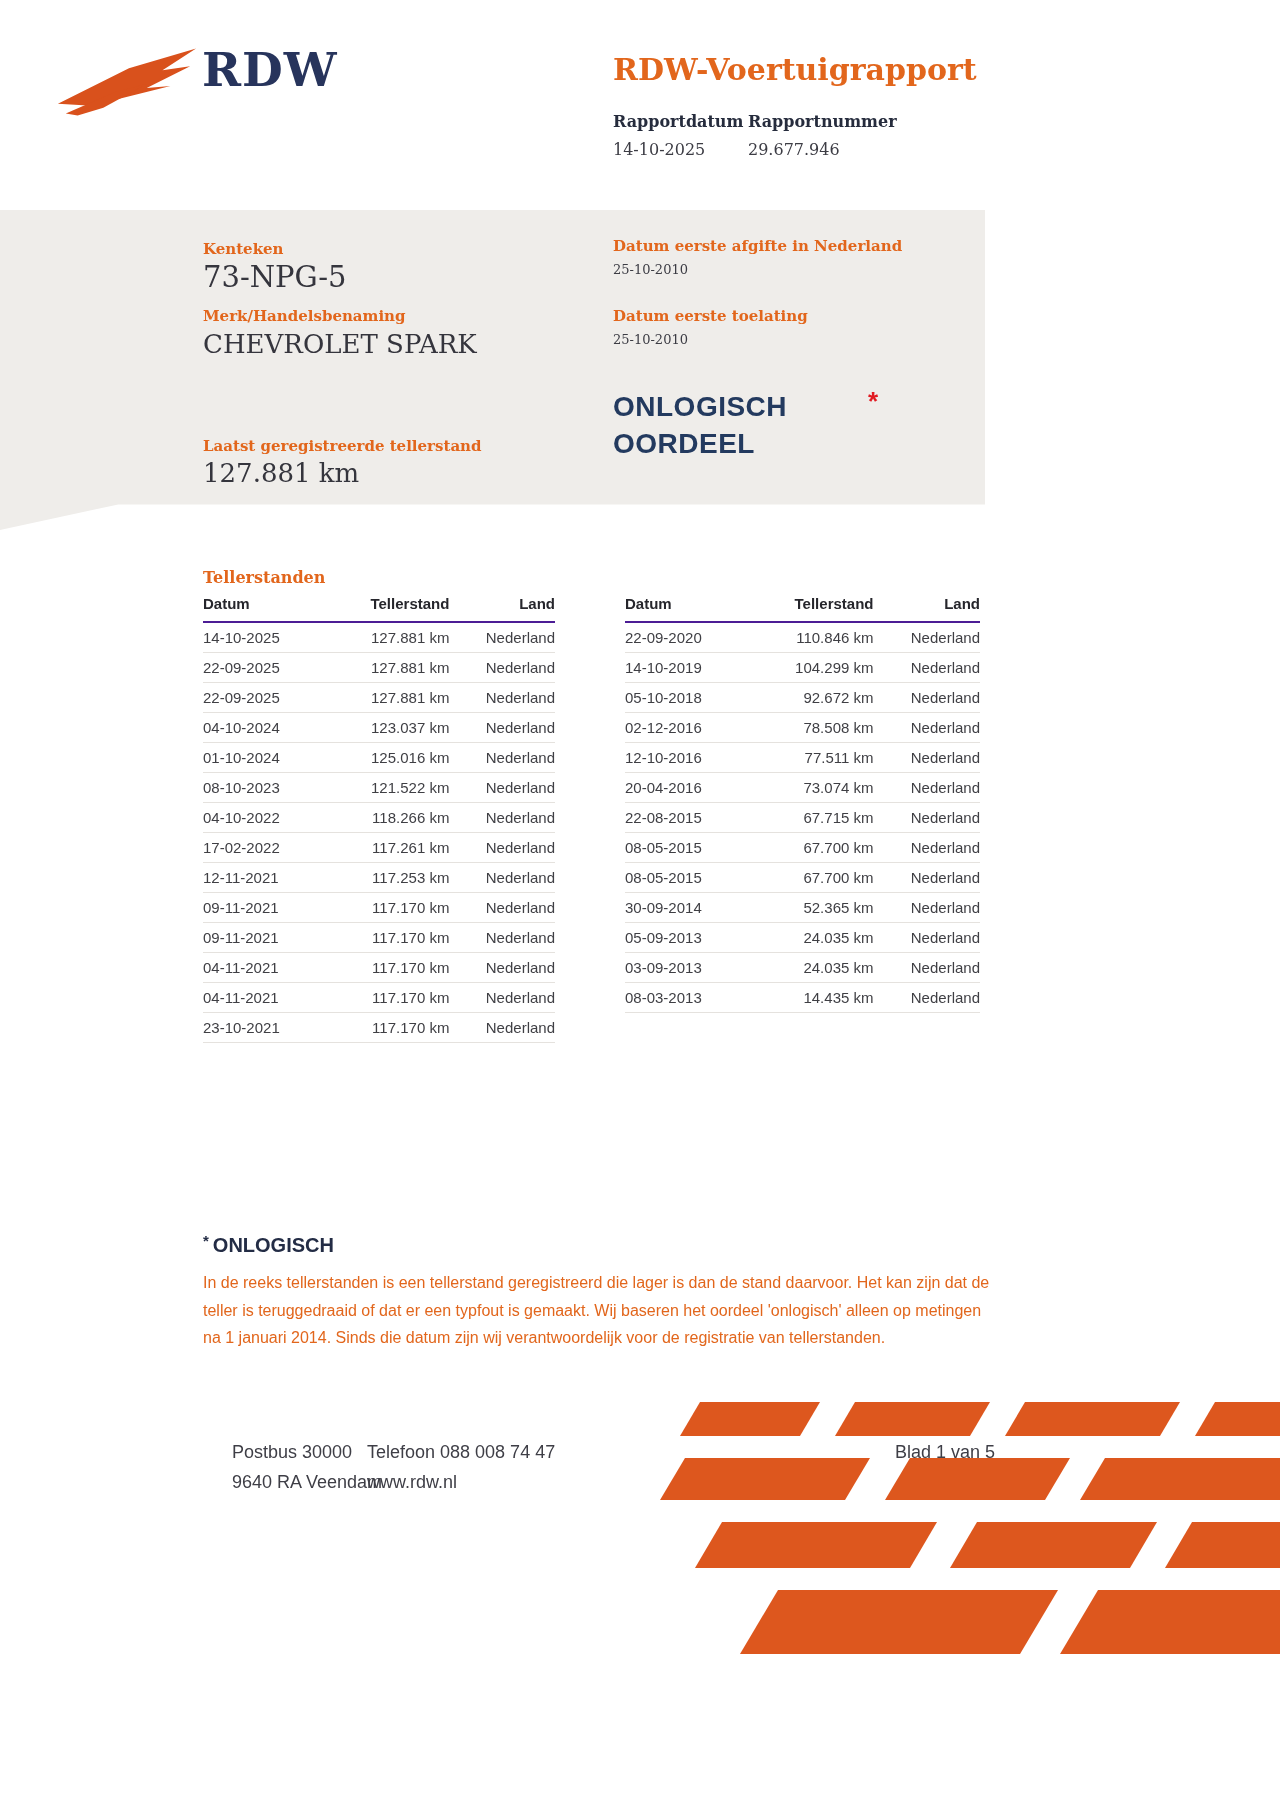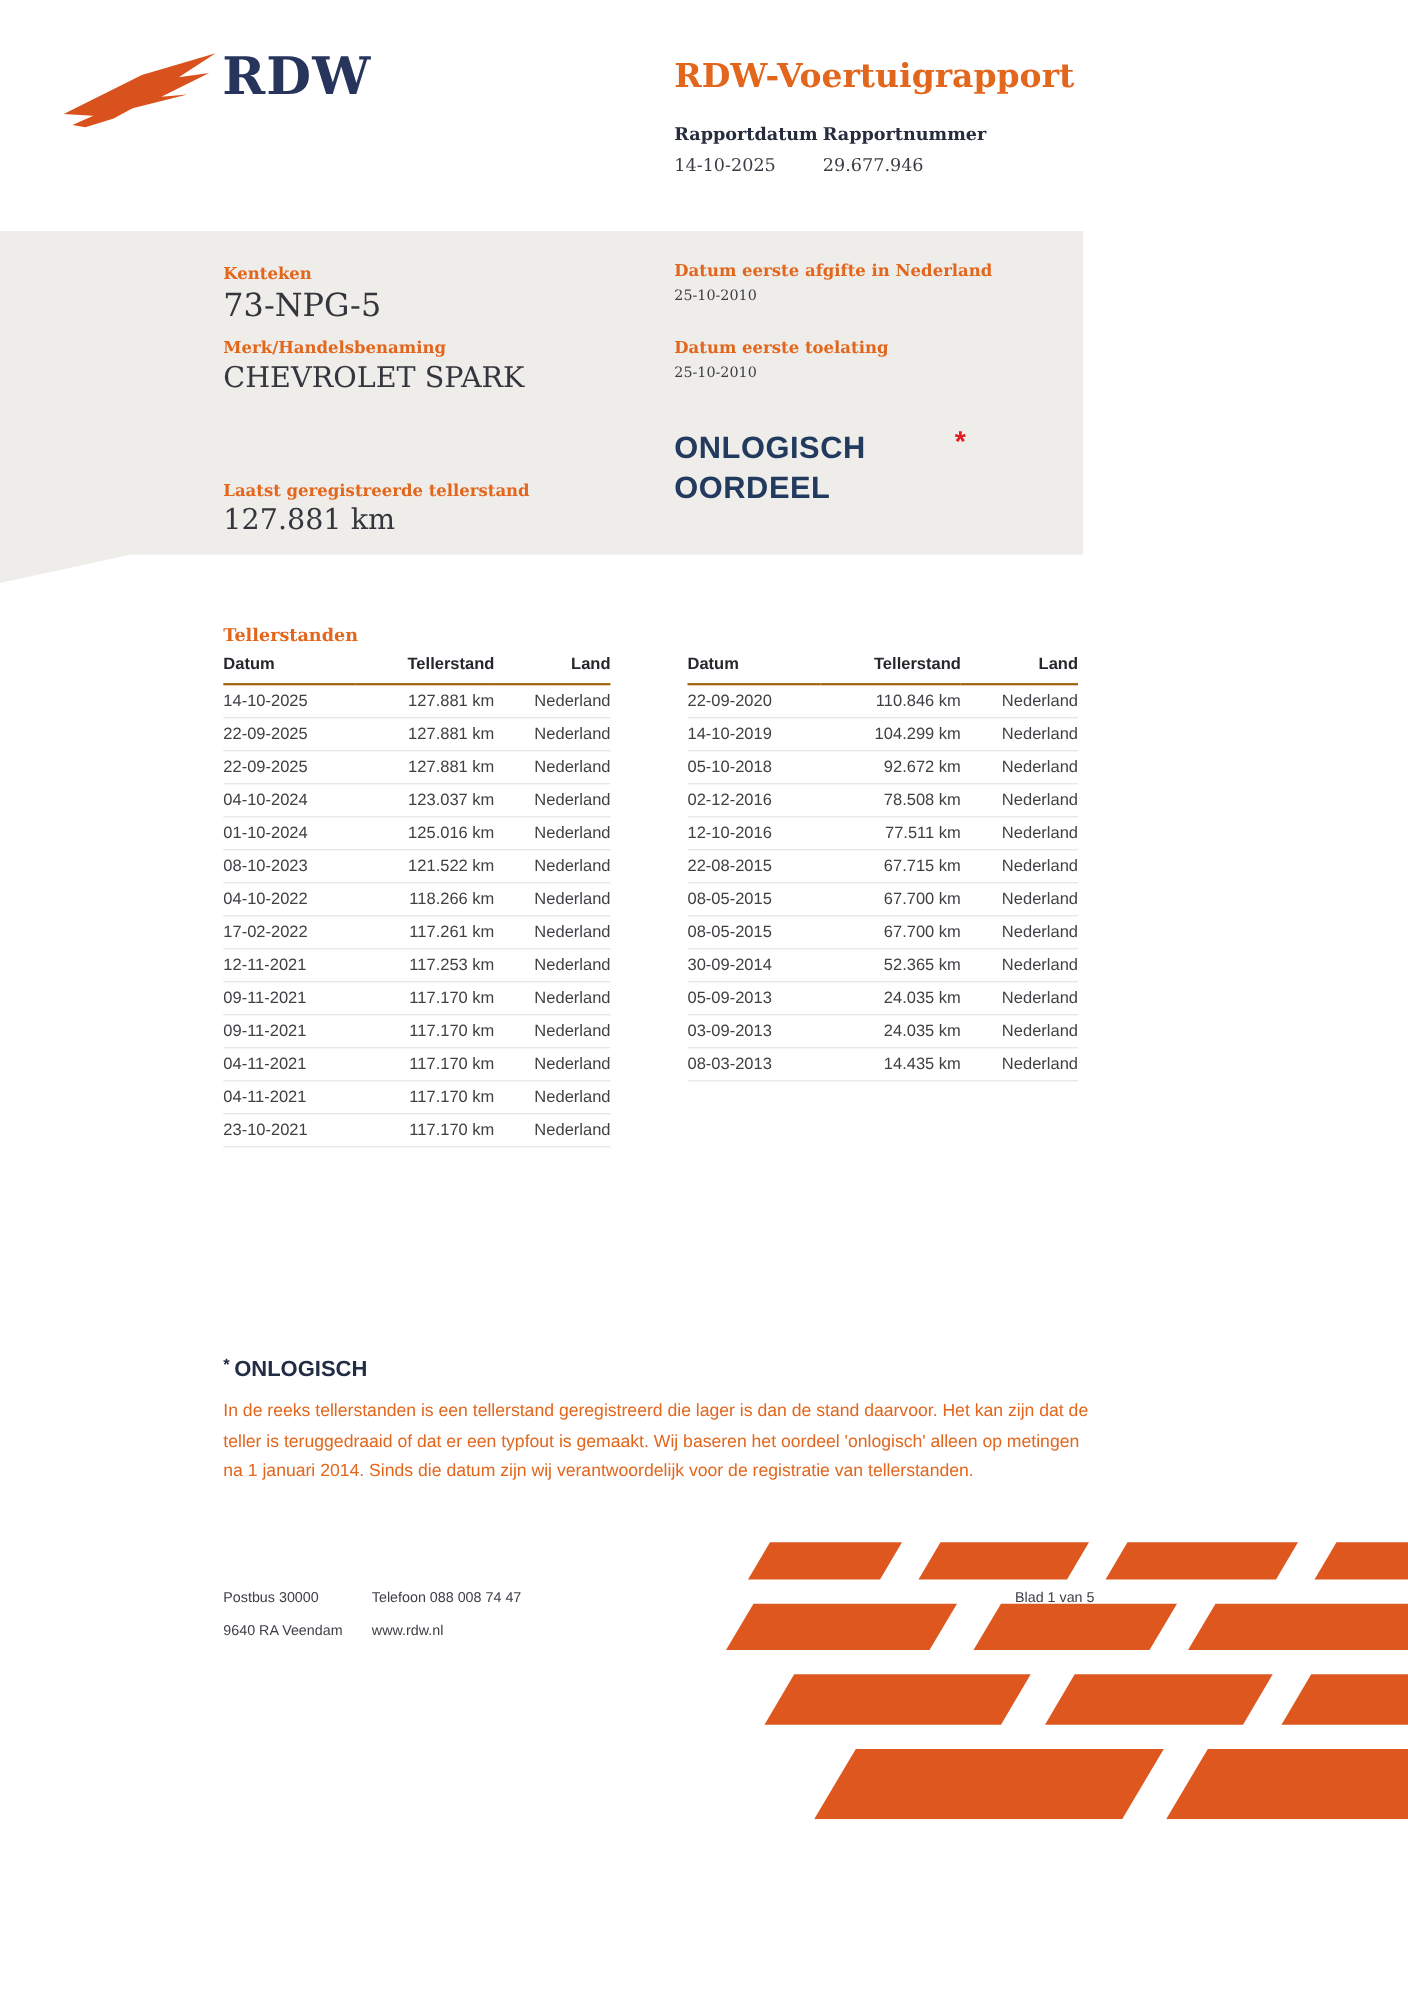--- a/index.html
+++ b/index.html
@@ -40,35 +40,35 @@
   .oordeel-star{position:absolute;left:868px;top:176px;font-size:26px;font-weight:bold;color:var(--alert-red);}
 
   
   .section-title{position:absolute;left:203px;top:568px;font-family:"DejaVu Serif",serif;font-weight:bold;
                  font-size:16px;color:var(--accent-orange);}
   table.meter-table{position:absolute;top:592px;border-collapse:collapse;table-layout:fixed;
                     font-size:15px;color:#3f3f44;}
   #table-left{left:203px;width:352px;}
   #table-right{left:625px;width:355px;}
   .meter-table th{font-family:"Liberation Sans",sans-serif;font-weight:bold;font-size:15px;color:#26262c;
-                  padding:3px 0 9px;border-bottom:2px solid #a16207;}
+                  padding:3px 0 9px;border-bottom:2px solid #4c1d95;}
   .meter-table td{padding:6px 0;border-bottom:1px solid var(--row-line);}
   .meter-table .c-datum{width:34%;text-align:left;}
   .meter-table .c-stand{width:36%;text-align:right;}
   .meter-table .c-land{width:30%;text-align:right;}
 
   
   .note{position:absolute;left:203px;top:1232px;width:800px;}
   .note-heading{font-family:"Liberation Sans",sans-serif;font-weight:bold;font-size:20px;color:#232c45;
                 margin-bottom:12px;}
   .note-heading .note-star{font-size:15px;vertical-align:6px;margin-right:4px;color:#232c45;}
   .note-body{font-size:16px;line-height:1.72;color:var(--accent-orange);}
 
   
-  .footer-block{position:absolute;top:1437px;font-size:13px;color:#3e3e46;line-height:30px;}
+  .footer-block{position:absolute;top:1437px;font-size:18px;color:#3e3e46;line-height:30px;margin-left:29px;}
   .footer-address{left:203px;}
   .footer-contact{left:338px;}
   .footer-page{right:285px;text-align:right;}
   .footer-contact .site{color:#3e3e46;text-decoration:none;cursor:pointer;}
 
   
   .bottom-graphic{position:absolute;right:0;bottom:0;width:620px;height:258px;}
 </style>
 </head>
 <body>
@@ -222,20 +222,25 @@
           <td class="c-land">Nederland</td>
         </tr>
         <tr>
           <td class="c-datum">02-12-2016</td>
           <td class="c-stand">78.508 km</td>
           <td class="c-land">Nederland</td>
         </tr>
         <tr>
           <td class="c-datum">12-10-2016</td>
           <td class="c-stand">77.511 km</td>
+          <td class="c-land">Nederland</td>
+        </tr>
+        <tr>
+          <td class="c-datum">20-04-2016</td>
+          <td class="c-stand">73.074 km</td>
           <td class="c-land">Nederland</td>
         </tr>
         <tr>
           <td class="c-datum">22-08-2015</td>
           <td class="c-stand">67.715 km</td>
           <td class="c-land">Nederland</td>
         </tr>
         <tr>
           <td class="c-datum">08-05-2015</td>
           <td class="c-stand">67.700 km</td>

